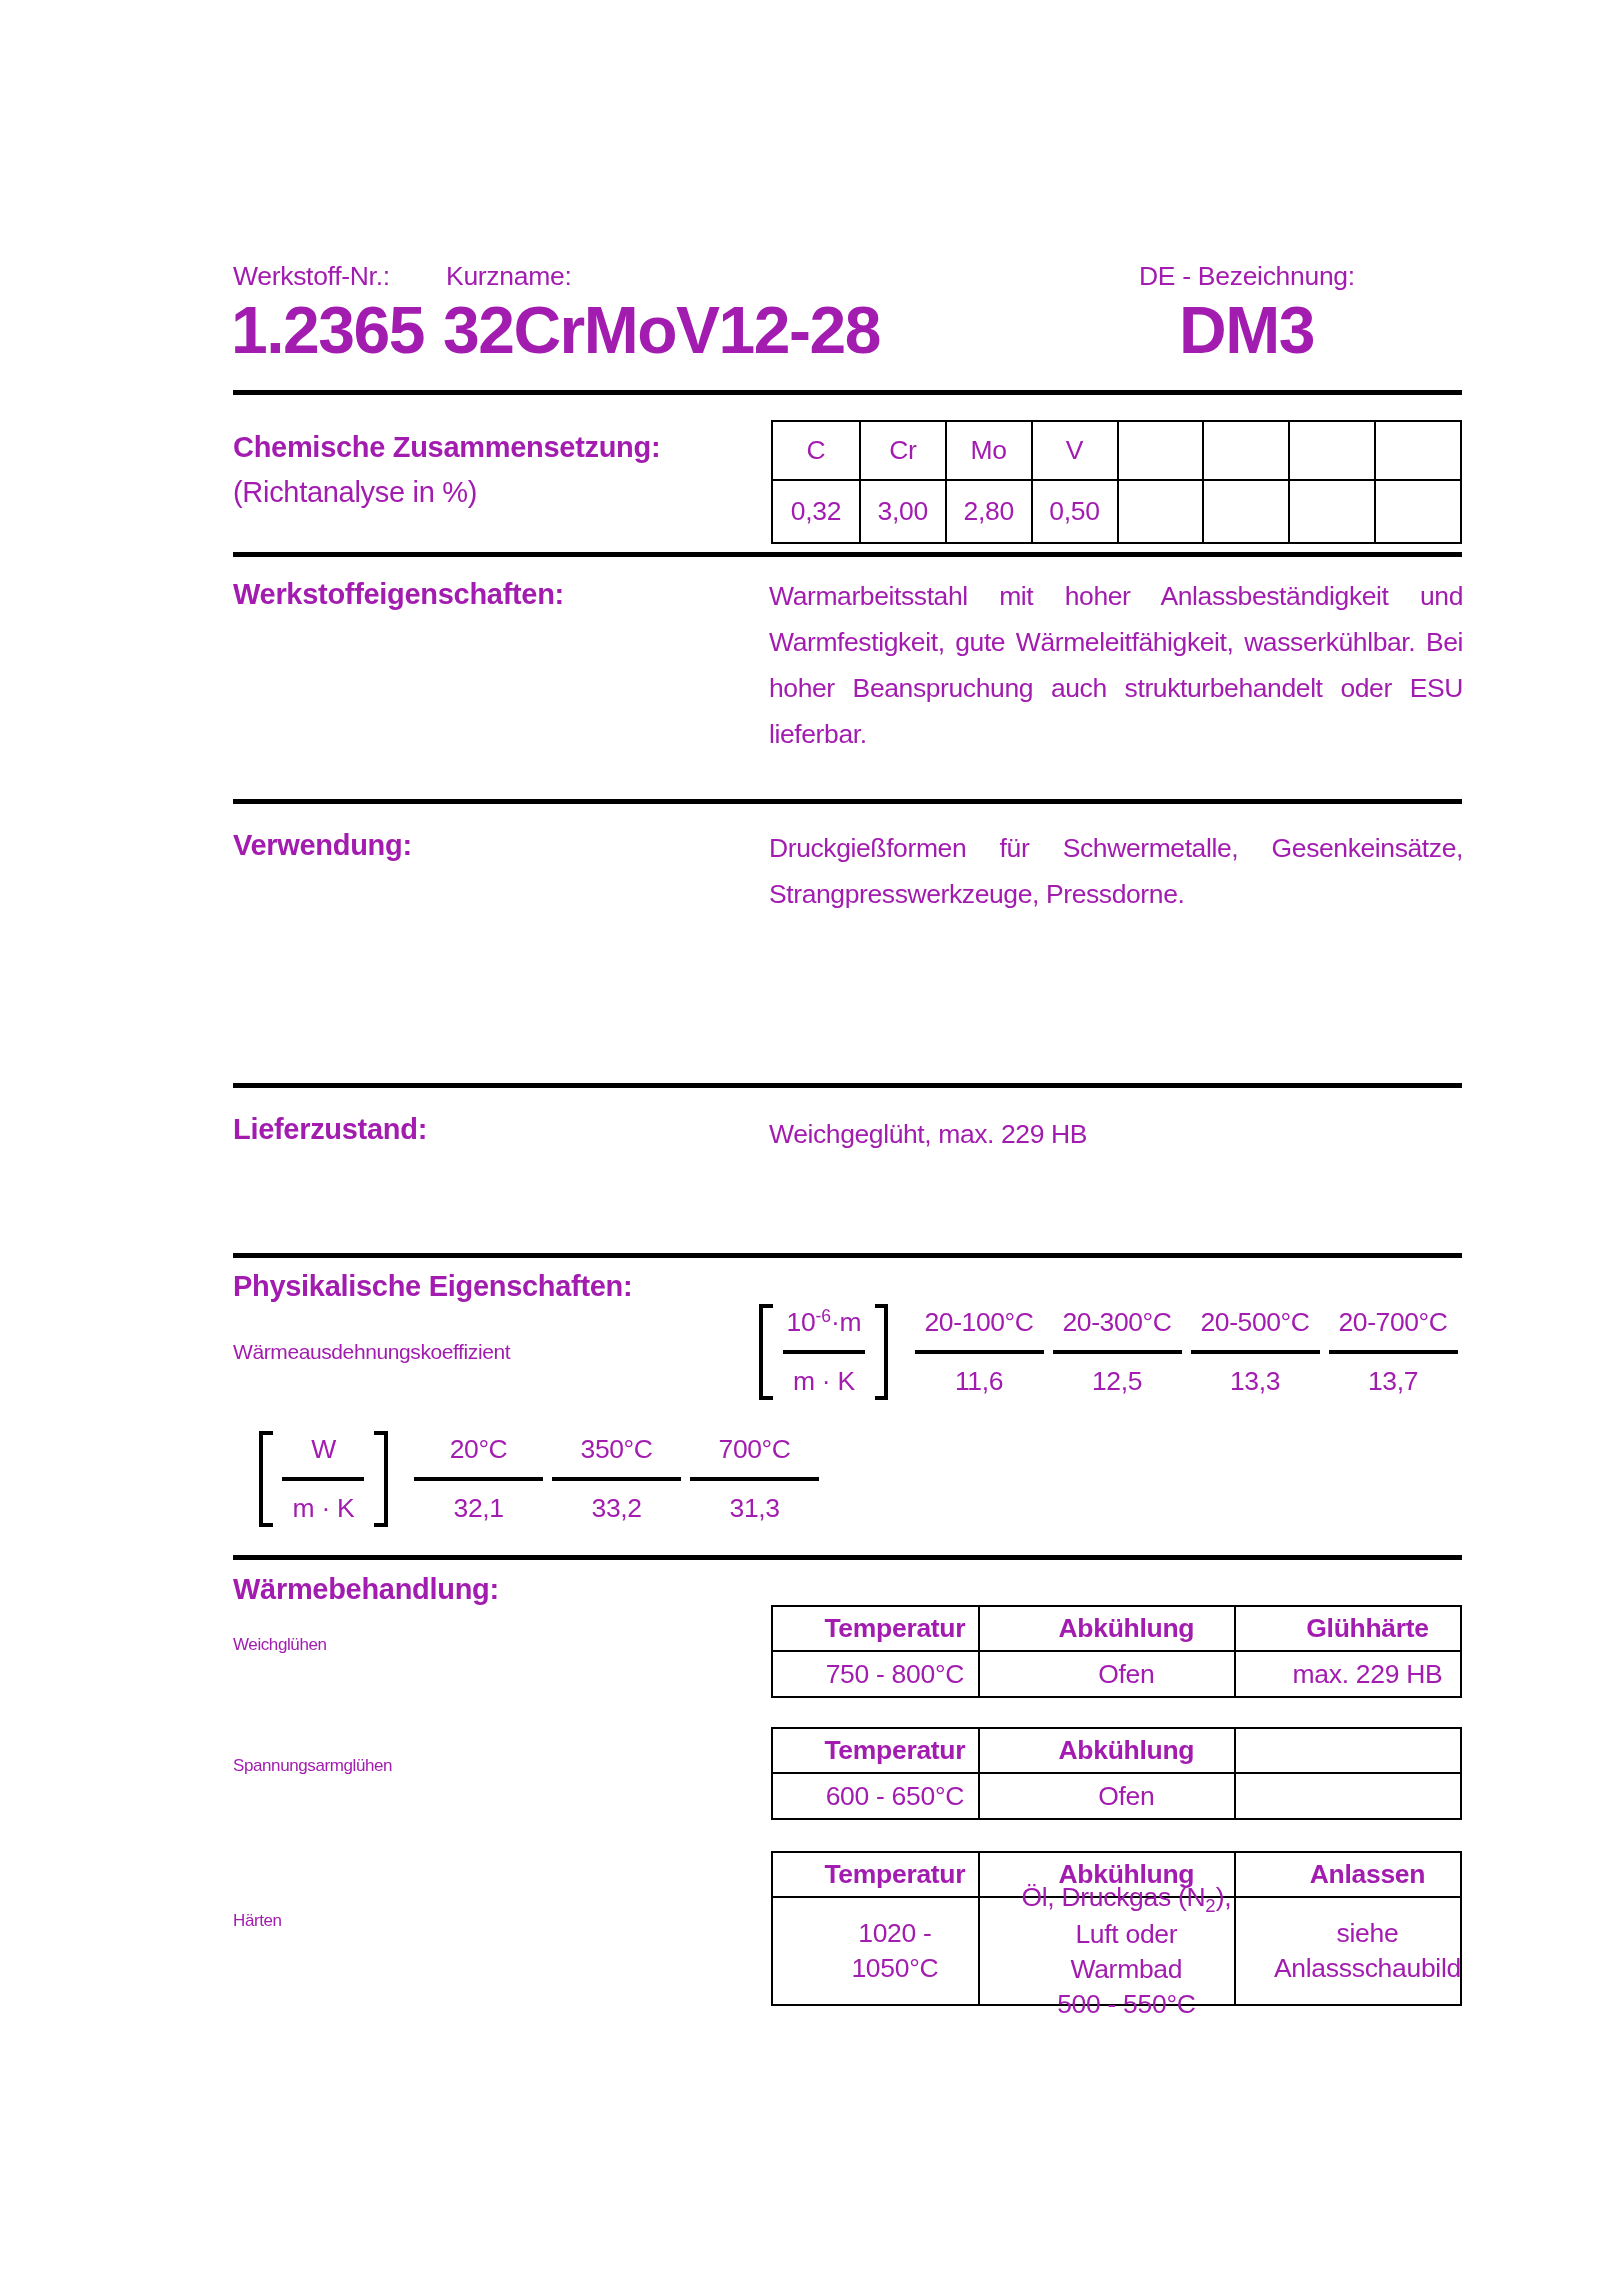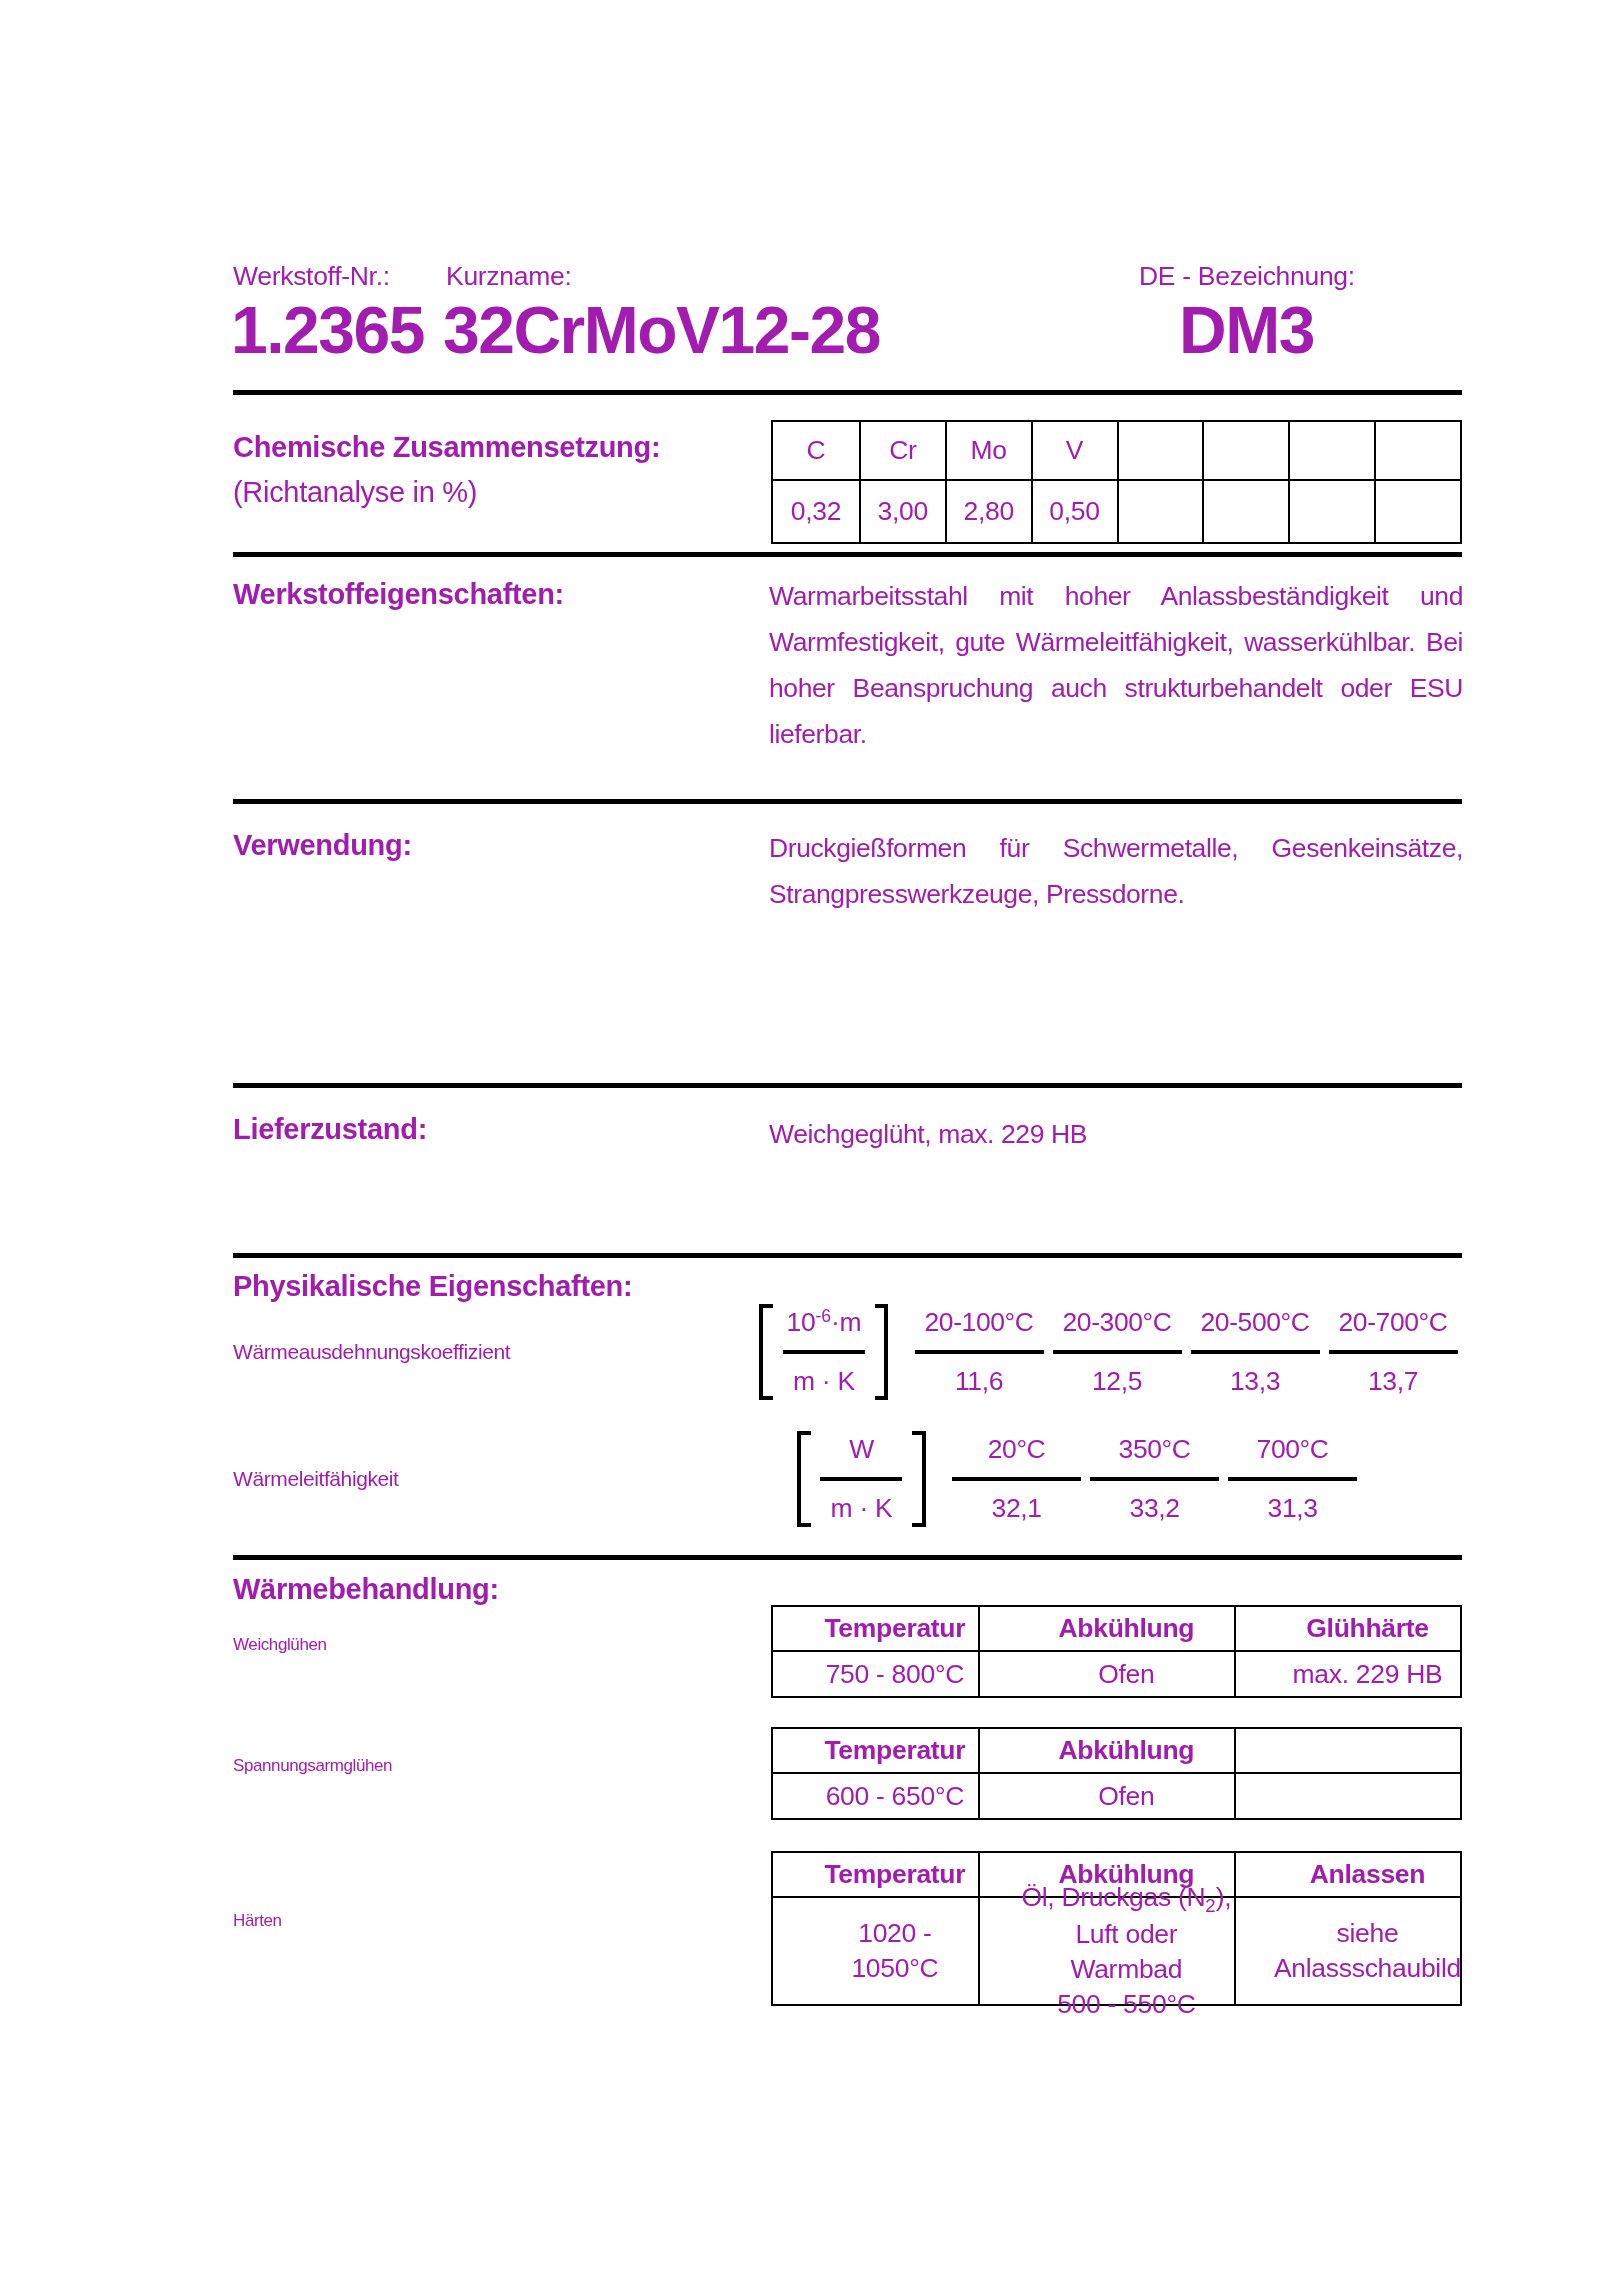--- a/index.html
+++ b/index.html
@@ -164,21 +164,20 @@
       </div>
       <div class="phys-col">
         <div>20-700°C</div>
         <div class="pc-line"></div>
         <div>13,7</div>
       </div>
     </div>
   </div>
 
   <div class="phys-row" style="top:1431px;">
-    <div class="phys-label-box">Wärmeleitfähigkeit</div>
     <div class="frac-group">
       <span class="bracket l"></span>
       <div class="frac">
         <div>W</div>
         <div class="frac-line"></div>
         <div>m · K</div>
       </div>
       <span class="bracket r"></span>
     </div>
     <div class="phys-cols">

